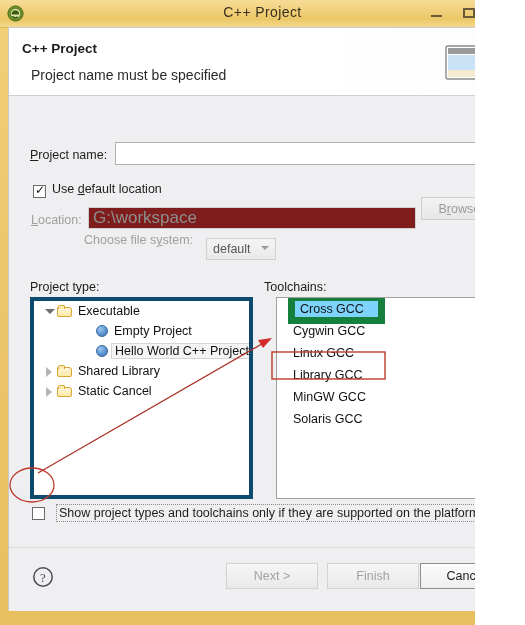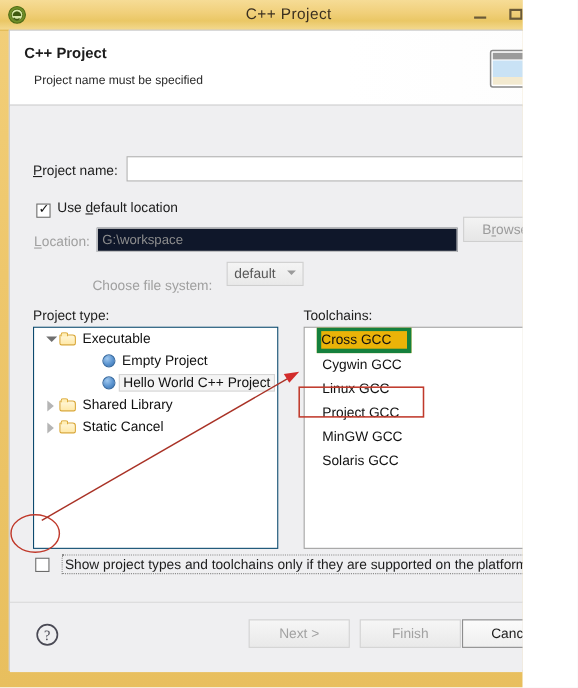--- a/index.html
+++ b/index.html
@@ -107,21 +107,21 @@
   #dlg-title {
     position: absolute;
     left: 13px; top: 13px;
     font-size: 13.5px;
     font-weight: bold;
     color: #1d1d1d;
   }
   #dlg-subtitle {
     position: absolute;
     left: 22px; top: 39px;
-    font-size: 11px;
+    font-size: 14px;
     color: #2a2a2a;
   }
   #header-icon {
     position: absolute;
     right: 16px; top: 8px;
     width: 60px; height: 52px;
   }
 
   
   #content {
@@ -173,41 +173,41 @@
     font-family: "DejaVu Sans", sans-serif;
   }
   #lbl-default-loc { left: 43px; top: 85px; }
 
   #lbl-location { left: 22px; top: 116px; }
   #inp-location {
     position: absolute;
     left: 79px; top: 110px;
     width: 328px; height: 22px;
     border: 1px solid #cfcfcf;
-    background: #0f172a;
-    box-sizing: border-box;
-    font-size: 12px;
+    background: #7f1d1d;
+    box-sizing: border-box;
+    font-size: 17px;
     color: #8e8e8e;
     padding: 2px 4px;
     font-family: "Liberation Sans", sans-serif;
     outline: none;
   }
   #btn-browse {
     position: absolute;
     left: 412px; top: 100px;
     width: 87px; height: 23px;
     background: linear-gradient(to bottom,#f3f3f3,#e6e6e6);
     border: 1px solid #cfcfcf;
     box-sizing: border-box;
     font-size: 12.5px;
     color: #9b9b9b;
     font-family: "Liberation Sans", sans-serif;
   }
 
-  #lbl-filesystem { left: 75px; top: 156px; }
+  #lbl-filesystem { left: 75px; top: 136px; }
   #sel-filesystem {
     position: absolute;
     left: 197px; top: 141px;
     width: 70px; height: 22px;
     background: linear-gradient(to bottom,#f4f4f4,#e9e9e9);
     border: 1px solid #cfcfcf;
     box-sizing: border-box;
   }
   #sel-filesystem .val {
     position: absolute;
@@ -219,29 +219,29 @@
     position: absolute;
     right: 6px; top: 7px;
     width: 0; height: 0;
     border-left: 4px solid transparent;
     border-right: 4px solid transparent;
     border-top: 4px solid #9a9a9a;
   }
 
   
   #lbl-project-type { left: 21px; top: 183px; }
-  #lbl-toolchains { left: 267px; top: 183px; text-align: right; }
+  #lbl-toolchains { left: 255px; top: 183px; text-align: right; }
 
   
   #tree-projecttype {
     position: absolute;
     left: 21px; top: 200px;
     width: 223px; height: 202px;
     background: #ffffff;
-    border: 1px solid #0c4a6e;
+    border: 4px solid #0c4a6e;
     box-sizing: border-box;
     overflow: hidden;
   }
   #list-toolchains {
     position: absolute;
     left: 267px; top: 200px;
     width: 232px; height: 202px;
     background: #ffffff;
     border: 1px solid #a0a0a0;
     box-sizing: border-box;
@@ -344,23 +344,23 @@
     position: relative;
     height: 22px;
     display: flex;
     align-items: center;
     padding-left: 16px;
     font-size: 12.5px;
     color: #111;
     white-space: nowrap;
   }
   .tc-row .tc-label.sel {
-    background: #eab308;
-    border: 4px solid #15803d;
-    padding: 1px 14px 1px 0;
+    background: #7dd3fc;
+    border: 7px solid #15803d;
+    padding: 1px 14px 1px 5px;
     margin-left: -5px;
   }
 
   
   #chk-supported-box {
     position: absolute;
     left: 23px; top: 410px;
     width: 13px; height: 13px;
     border: 1px solid #6b6b6b;
     background: #ffffff;
@@ -527,21 +527,21 @@
           <div class="tc-row">
             <span class="tc-label sel">Cross GCC</span>
           </div>
           <div class="tc-row">
             <span class="tc-label">Cygwin GCC</span>
           </div>
           <div class="tc-row">
             <span class="tc-label">Linux GCC</span>
           </div>
           <div class="tc-row">
-            <span class="tc-label">Project GCC</span>
+            <span class="tc-label">Library GCC</span>
           </div>
           <div class="tc-row">
             <span class="tc-label">MinGW GCC</span>
           </div>
           <div class="tc-row">
             <span class="tc-label">Solaris GCC</span>
           </div>
         </div>
 
       <div id="chk-supported-box"></div>

